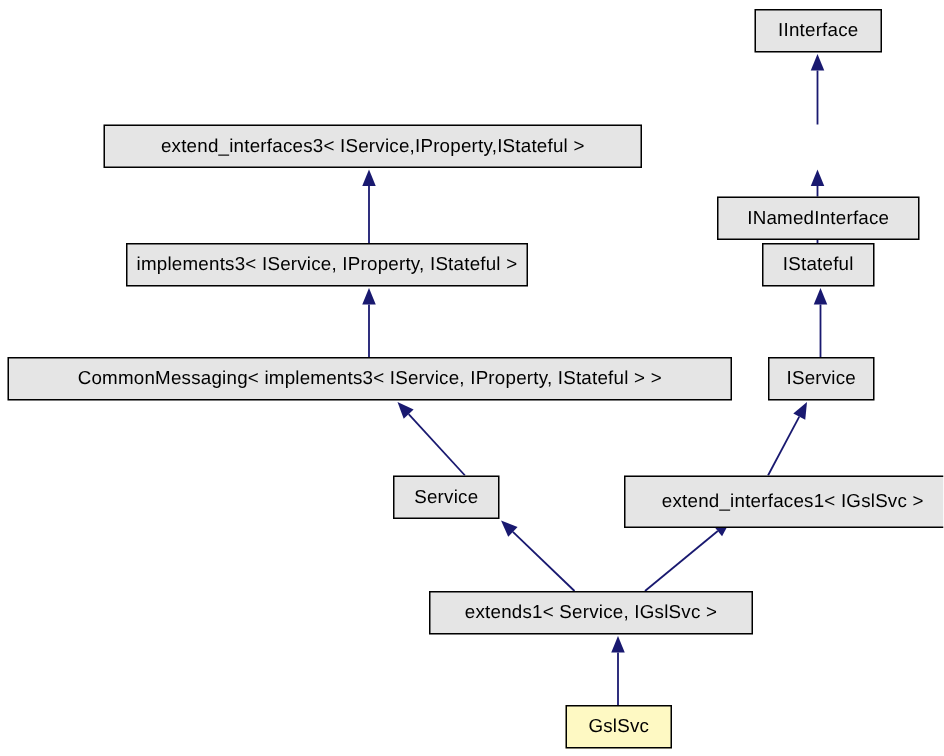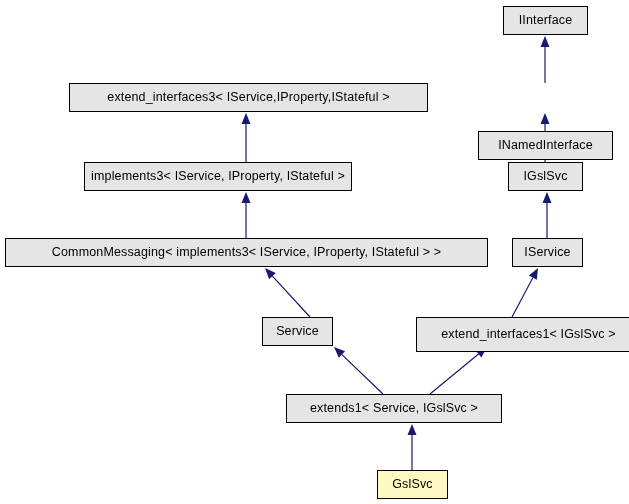--- a/index.html
+++ b/index.html
@@ -88,21 +88,21 @@
         <line x1="412" y1="470" x2="412" y2="435" stroke="#191970" stroke-width="1.2"></line>
         <polygon points="412,424 416.5,435 407.5,435" fill="#191970"></polygon>
       </g>
     </svg>
 
   <div id="nodes">
       <div class="node" style="left: 503px; top: 6px; width: 85px; height: 29px;">IInterface</div>
       <div class="node" style="left: 69px; top: 83px; width: 359px; height: 29px;">extend_interfaces3&lt; IService,IProperty,IStateful &gt;</div>
       <div class="node" style="left: 478px; top: 83px; width: 135px; height: 29px; margin-top: 48px;">INamedInterface</div>
       <div class="node" style="left: 84px; top: 162px; width: 268px; height: 29px;">implements3&lt; IService, IProperty, IStateful &gt;</div>
-      <div class="node" style="left: 508px; top: 162px; width: 75px; height: 29px;">IGslSvc</div>
+      <div class="node" style="left: 508px; top: 162px; width: 75px; height: 29px;">IStateful</div>
       <div class="node" style="left: 5px; top: 238px; width: 483px; height: 29px;">CommonMessaging&lt; implements3&lt; IService, IProperty, IStateful &gt; &gt;</div>
       <div class="node" style="left: 512px; top: 238px; width: 71px; height: 29px;">IService</div>
       <div class="node" style="left: 262px; top: 317px; width: 71px; height: 29px;">Service</div>
       <div class="node" style="left: 416px; top: 317px; width: 225px; height: 35px;">extend_interfaces1&lt; IGslSvc &gt;</div>
       <div class="node" style="left: 286px; top: 394px; width: 216px; height: 29px;">extends1&lt; Service, IGslSvc &gt;</div>
       <div class="node current" style="left: 377px; top: 470px; width: 71px; height: 29px;">GslSvc</div>
     </div>
 
 </div>
 

